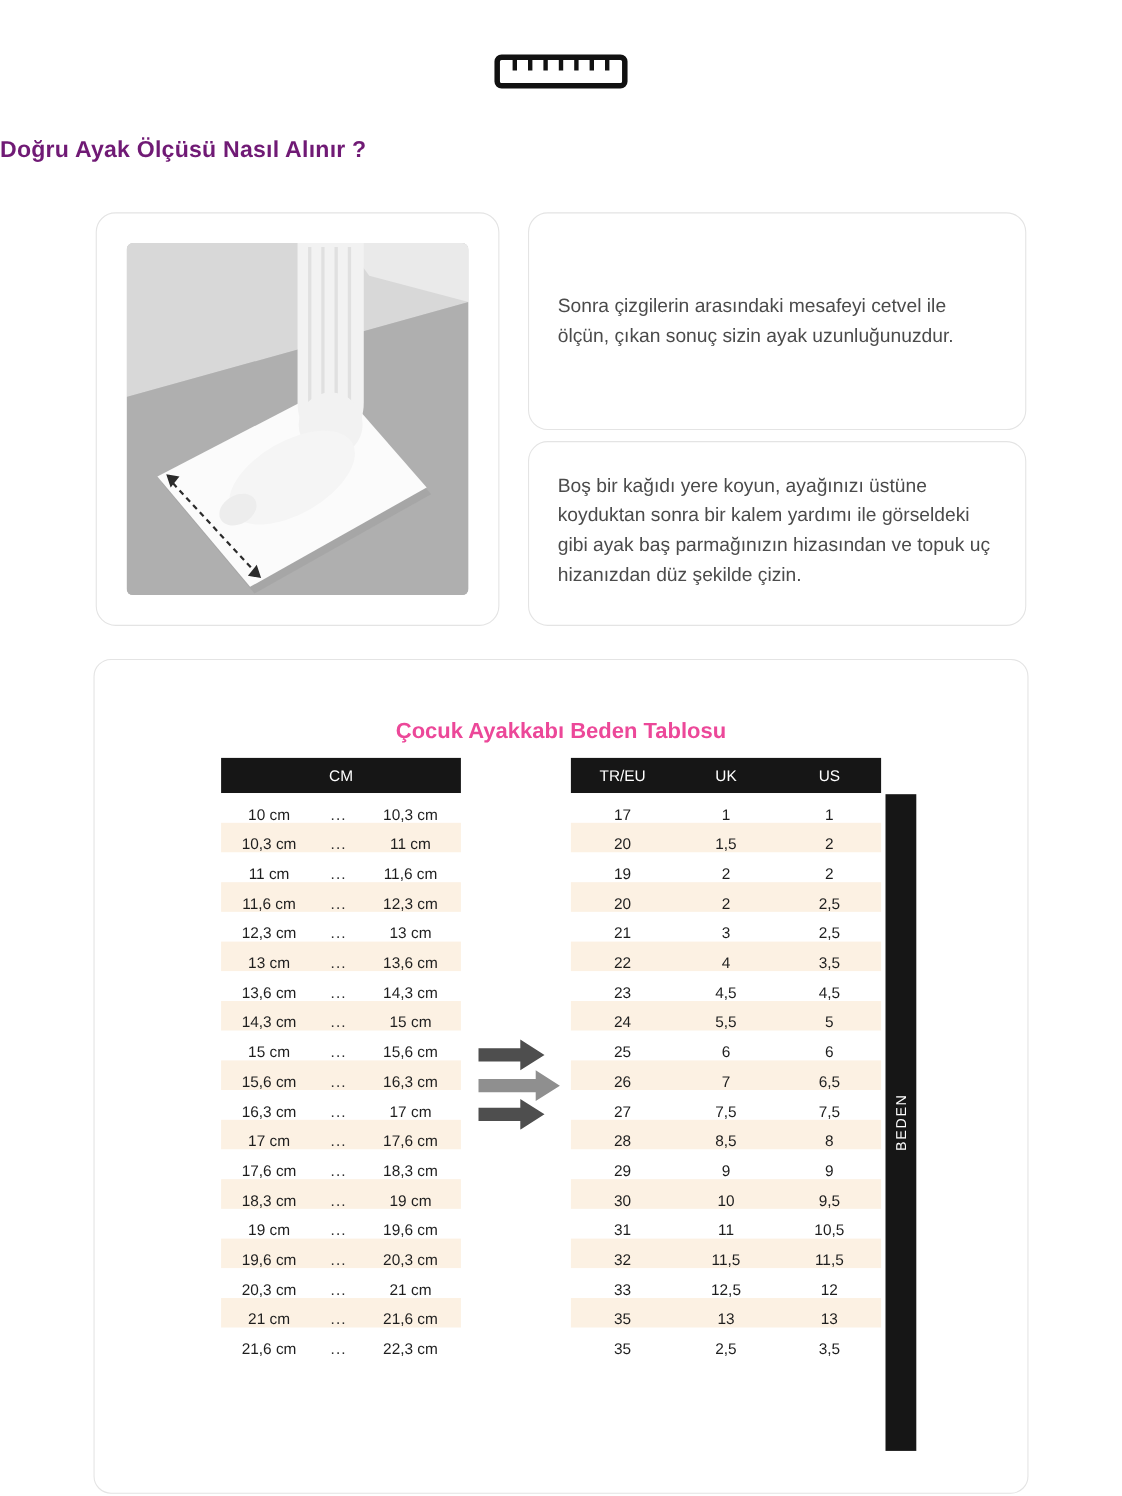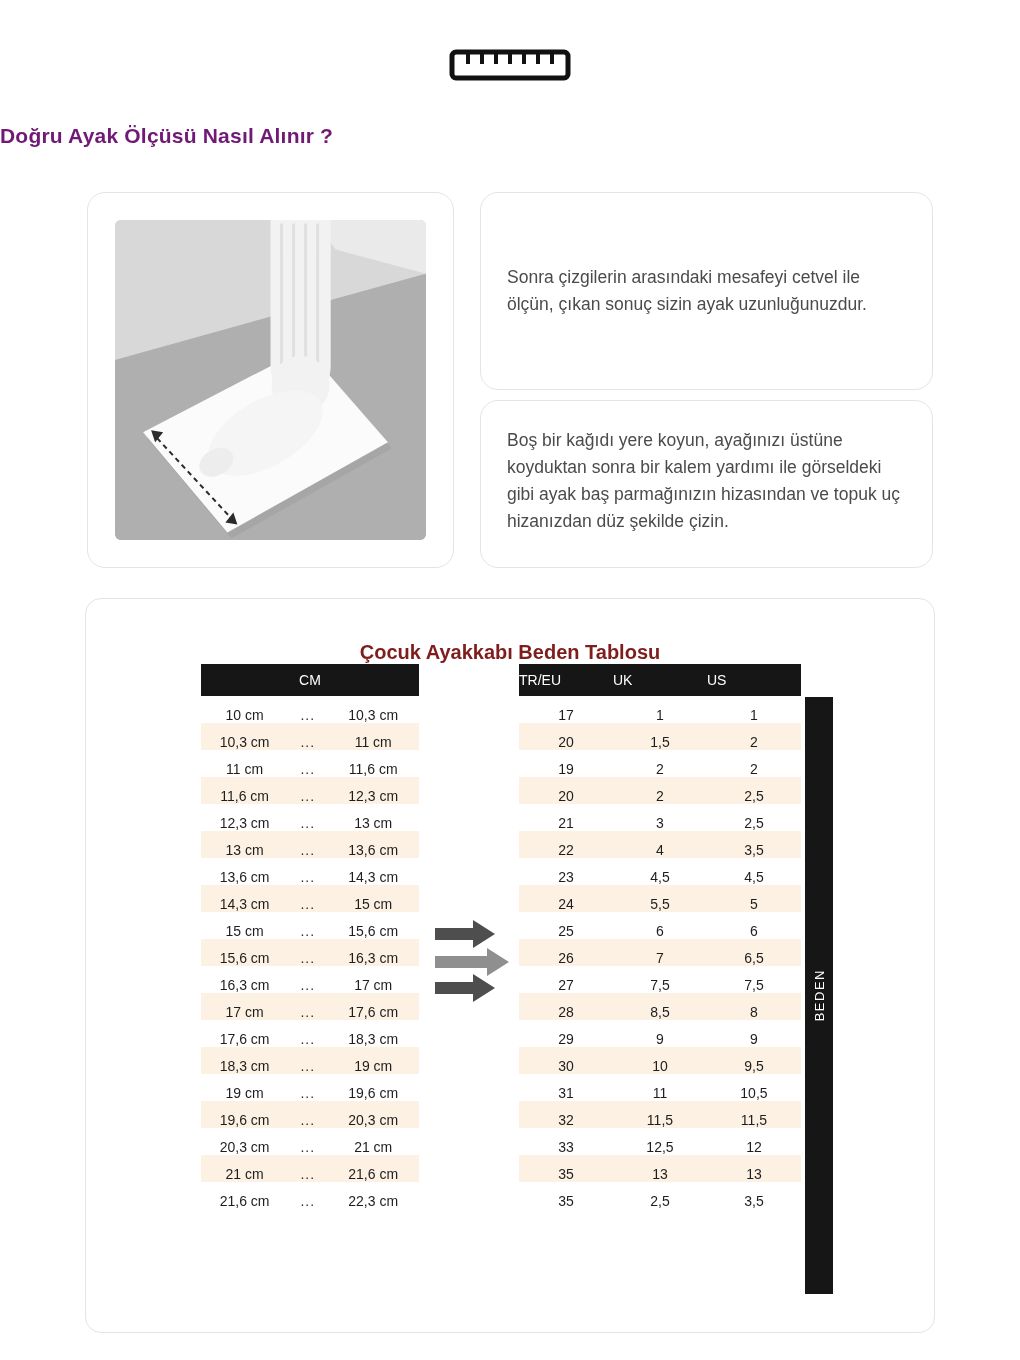--- a/index.html
+++ b/index.html
@@ -64,40 +64,40 @@
     margin: 30px auto 25px auto;
     border: 1px solid #e4e4e4;
     border-radius: 16px;
     padding: 42px 0 36px 0;
     background: #fff;
   }
   .table-title {
     text-align: center;
     font-size: 20px;
     font-weight: bold;
-    color: #7f1d1d;
-    margin: 0;
+    color: #ec4899;
+    margin: 12px;
   }
 
   .tables { position: relative; height: 632px; }
 
   .thead {
     height: 32px;
     background: #161616;
     color: #ffffff;
     display: flex;
     align-items: center;
     font-size: 14px;
     font-weight: normal;
   }
   .cm-table { position: absolute; left: 115px; top: 0; width: 218px; }
   .cm-table .thead { justify-content: center; }
 
   .size-table { position: absolute; left: 433px; top: 0; width: 282px; }
-  .size-table .thead .hcell { width: 33.333%; }
+  .size-table .thead .hcell { width: 33.333%; text-align: center; }
 
   .trow {
     height: 27px;
     display: flex;
     align-items: flex-end;
     font-size: 14px;
     color: #1e1e1e;
     background: #ffffff;
   }
   .trow.alt { background: #fcf1e3; }

